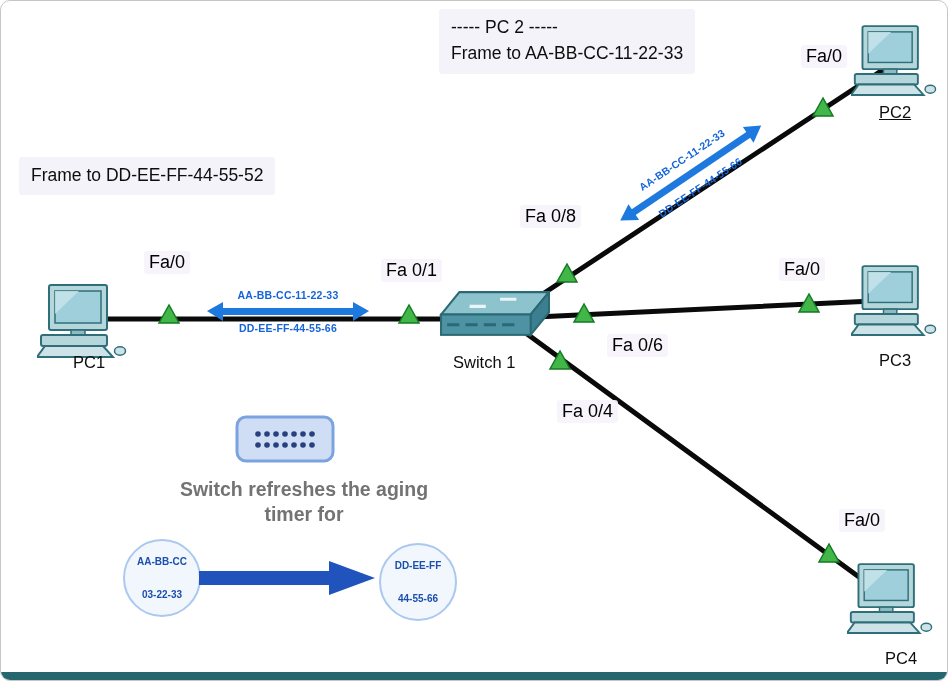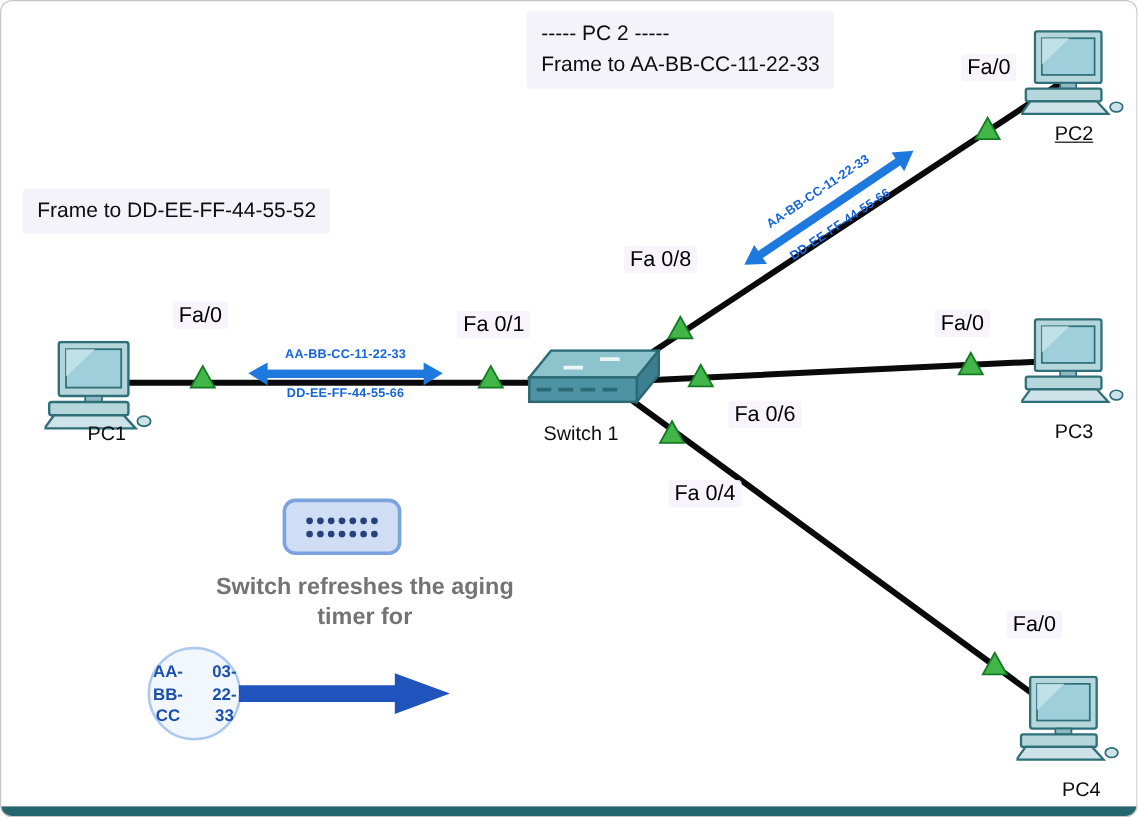--- a/index.html
+++ b/index.html
@@ -11,21 +11,21 @@
   .dev-label{position:absolute;font-size:16.5px;color:#0d0d0d;white-space:nowrap;}
   .dev{position:absolute;}
   .exchange{position:absolute;display:flex;flex-direction:column;align-items:center;gap:2px;}
   .exchange.rot{transform:rotate(-34deg);}
   .frame-label{font-size:10.5px;font-weight:700;color:#1565d8;white-space:nowrap;letter-spacing:.2px;}
   .dbl-arrow{position:relative;width:132px;height:7px;background:#1d79dd;margin:5px 0;}
   .dbl-arrow::before,.dbl-arrow::after{content:"";position:absolute;top:-6px;width:0;height:0;border-top:9px solid transparent;border-bottom:10px solid transparent;}
   .dbl-arrow::before{left:-15px;border-right:16px solid #1d79dd;}
   .dbl-arrow::after{right:-15px;border-left:16px solid #1d79dd;}
   .callout-caption{position:absolute;width:270px;text-align:center;font-size:19.5px;font-weight:700;color:#737373;line-height:1.3;}
-  .mac-circle{position:absolute;width:74px;height:74px;border-radius:50%;border:2px solid #abc8ef;background:#f2f7fd;display:flex;flex-direction:row;align-items:center;justify-content:center;font-size:14px;font-weight:700;color:#1b4fae;line-height:1.35;text-align:center;gap:20px;}
+  .mac-circle{position:absolute;width:74px;height:74px;border-radius:50%;border:2px solid #abc8ef;background:#f2f7fd;display:flex;flex-direction:column;align-items:center;justify-content:center;font-size:10px;font-weight:700;color:#1b4fae;line-height:1.35;text-align:center;gap:20px;}
   .callout-arrow{position:absolute;}
   .bottom-bar{position:absolute;left:0;right:0;bottom:0;height:8px;background:#26666f;}
 </style>
 </head>
 <body>
 
 <div class="canvas">
 
   <svg class="defs-holder" aria-hidden="true">
     <defs>
@@ -146,15 +146,19 @@
 
   <div class="mac-circle" style="left:122px;top:538px;">
     <span>AA-BB-CC</span>
     <span>03-22-33</span>
   </div>
 
   <svg class="callout-arrow" style="left:198px;top:558px;" width="178" height="38" viewBox="0 0 178 38">
     <polygon points="0,12 130,12 130,2 176,19 130,36 130,26 0,26" fill="#2153bd"></polygon>
   </svg>
 
+  <div class="mac-circle" style="left:378px;top:542px;">
+    <span>DD-EE-FF</span>
+    <span>44-55-66</span>
+  </div>
 
   <div class="bottom-bar"></div>
 </div>
 
 </body></html>

